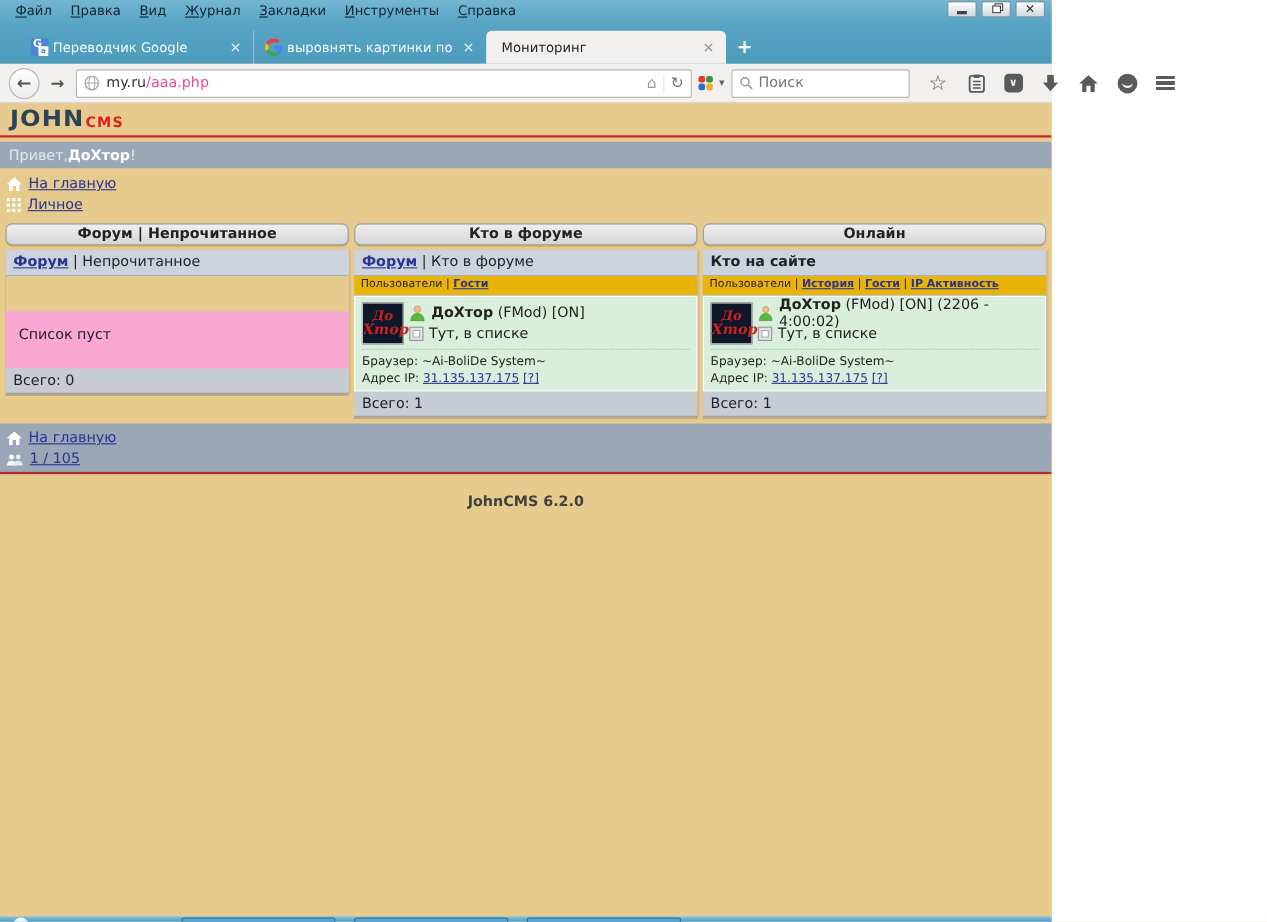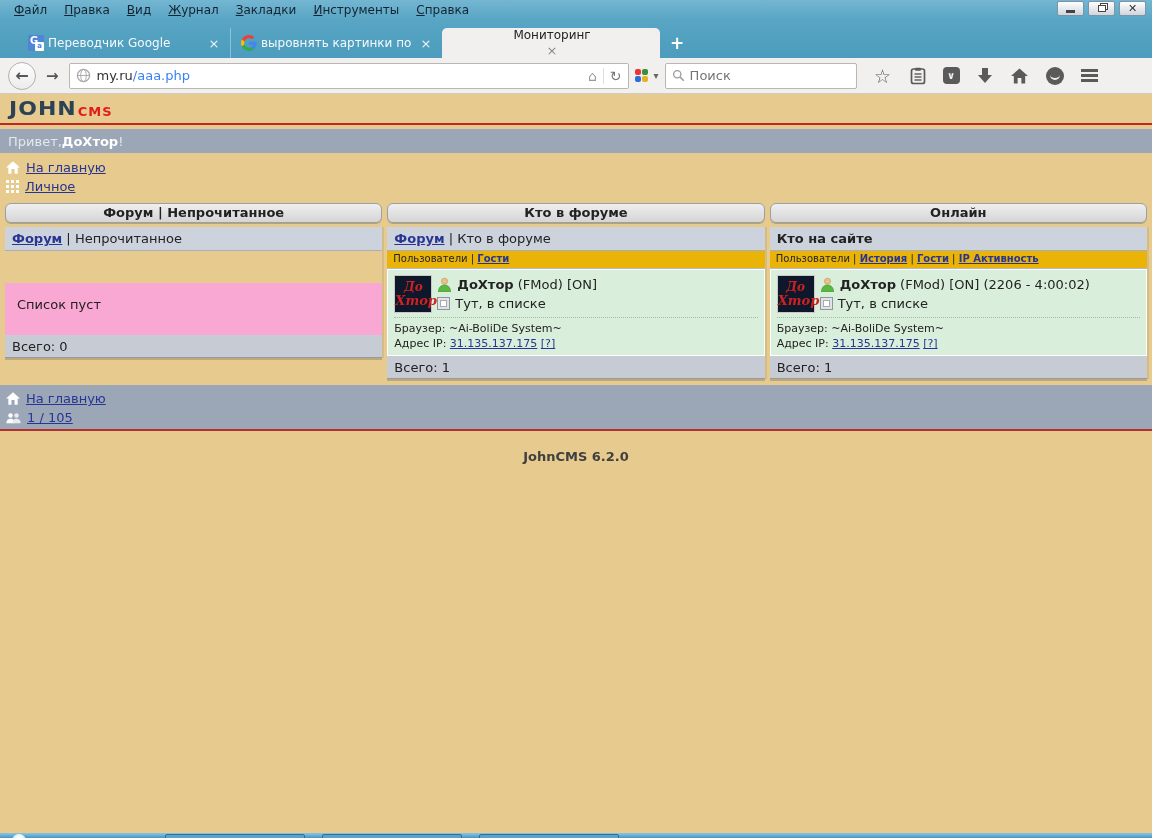--- a/index.html
+++ b/index.html
@@ -1,49 +1,49 @@
 <!DOCTYPE html>
 <html><head>
 <meta charset="utf-8">
 <style>
   * { margin:0; padding:0; box-sizing:border-box; }
   html,body { width:1152px; height:838px; overflow:hidden; font-family:"DejaVu Sans","Liberation Sans",sans-serif; }
-  .window { width:1152px; height:838px; display:flex; flex-direction:column; background:#e6ca8e; position:relative; }
+  .window { width:956px; height:838px; display:flex; flex-direction:column; background:#e6ca8e; position:relative; }
 
   
   .titlebar { height:20px; background:linear-gradient(#74b6d2,#58a5c4); display:flex; align-items:center; padding-left:6px; position:relative; flex:none; }
   .menu-item { display:inline-block; font-size:12px; color:#152330; padding:2px 9px 2px 8px; cursor:default; }
   .menu-item::first-letter { text-decoration:underline; }
   .win-controls { position:absolute; right:6px; top:1px; display:flex; gap:4px; }
   .win-btn { width:27px; height:15px; background:linear-gradient(#fefefe,#cfd6dd); border:1px solid #7d93a6; border-radius:2px; display:flex; align-items:center; justify-content:center; font-size:9px; color:#333; line-height:1; }
   .win-btn .minbar { width:9px; height:3px; background:#444; margin-top:6px; }
   .win-btn .restbox { width:8px; height:7px; border:1px solid #444; background:#fff; box-shadow:2px -2px 0 -1px #fff, 2px -2px 0 0 #444; }
   .win-btn.close-btn { font-size:11px; font-weight:bold; }
 
   
   .tabstrip { height:38px; background:linear-gradient(#58a5c4,#4d9cbd); display:flex; align-items:flex-end; padding-left:18px; flex:none; }
   .tab { height:30px; display:flex; align-items:center; padding:0 8px 0 10px; font-size:12px; color:#f4fafc; width:212px; position:relative; }
   .tab + .tab { border-left:1px solid rgba(255,255,255,.35); }
   .tab .tab-title { flex:1; overflow:hidden; white-space:nowrap; margin:0 4px; }
   .tab .tab-close { color:#eef6f9; font-size:13px; width:16px; text-align:center; cursor:pointer; }
-  .tab.active { background:#f2f0ee; border-radius:5px 5px 0 0; color:#222; width:218px; border-left:none;flex-direction:column; }
+  .tab.active { background:#f2f0ee; border-radius:5px 5px 0 0; color:#222; width:218px; border-left:none; }
   .tab.active .tab-close { color:#8a8a8a; }
   .newtab-btn { height:26px; width:34px; margin-bottom:2px; color:#fff; font-size:17px; font-weight:bold; display:flex; align-items:center; justify-content:center; border-radius:0 0 6px 6px; cursor:pointer; }
   .gt-icon { width:16px; height:16px; background:#4f84d6; border-radius:2px; position:relative; flex:none; }
   .gt-icon b { position:absolute; left:2px; top:0px; color:#fff; font-size:10px; font-family:"DejaVu Sans",sans-serif; }
   .gt-icon i { position:absolute; right:0px; bottom:0px; width:9px; height:9px; background:#fff; border-radius:1px; color:#4f84d6; font-style:normal; font-size:7px; line-height:9px; text-align:center; font-weight:bold; }
   .g-icon { width:16px; height:16px; flex:none; }
 
   
   .toolbar { height:36px; background:#f2f0ee; border-bottom:1px solid #cfcbc5; display:flex; align-items:center; padding:0 8px; gap:6px; flex:none; }
   .nav-back { width:28px; height:28px; border-radius:50%; border:1px solid #b3b1ae; background:linear-gradient(#fdfdfd,#ececec); color:#555; font-size:16px; font-weight:bold; display:flex; align-items:center; justify-content:center; flex:none; cursor:pointer; }
   .nav-fwd { color:#555; font-size:15px; font-weight:bold; padding:0 4px; cursor:pointer; }
   .urlbar { flex:none; width:560px; height:26px; background:#fff; border:1px solid #b9b7b4; border-radius:2px; display:flex; align-items:center; padding:0 6px; gap:6px; }
   .url-text { flex:1; font-size:13px; color:#333; white-space:nowrap; }
-  .url-text .path { color:#3b82f6; }
+  .url-text .path { color:#ec4899; }
   .url-end { display:flex; align-items:center; gap:6px; color:#9a9a9a; }
   .url-end .sep { width:1px; height:16px; background:#ddd; }
   .ext-icon { display:grid; grid-template-columns:6px 6px; grid-gap:1px; cursor:pointer; }
   .ext-icon span { width:6px; height:6px; border-radius:2px; }
   .caret { color:#666; font-size:10px; cursor:pointer; }
   .searchbox { width:192px; height:26px; background:#fff; border:1px solid #b9b7b4; border-radius:2px; display:flex; align-items:center; padding:0 6px; gap:5px; }
   .searchbox input { border:none; outline:none; width:130px; font-size:13px; color:#333; font-family:inherit; background:transparent; }
   .tb-icons { display:flex; align-items:center; gap:15px; margin-left:10px; color:#5a5a5a; }
   .tb-ico { width:20px; height:20px; display:flex; align-items:center; justify-content:center; cursor:pointer; }
   .star { font-size:19px; color:#5a5a5a; }

